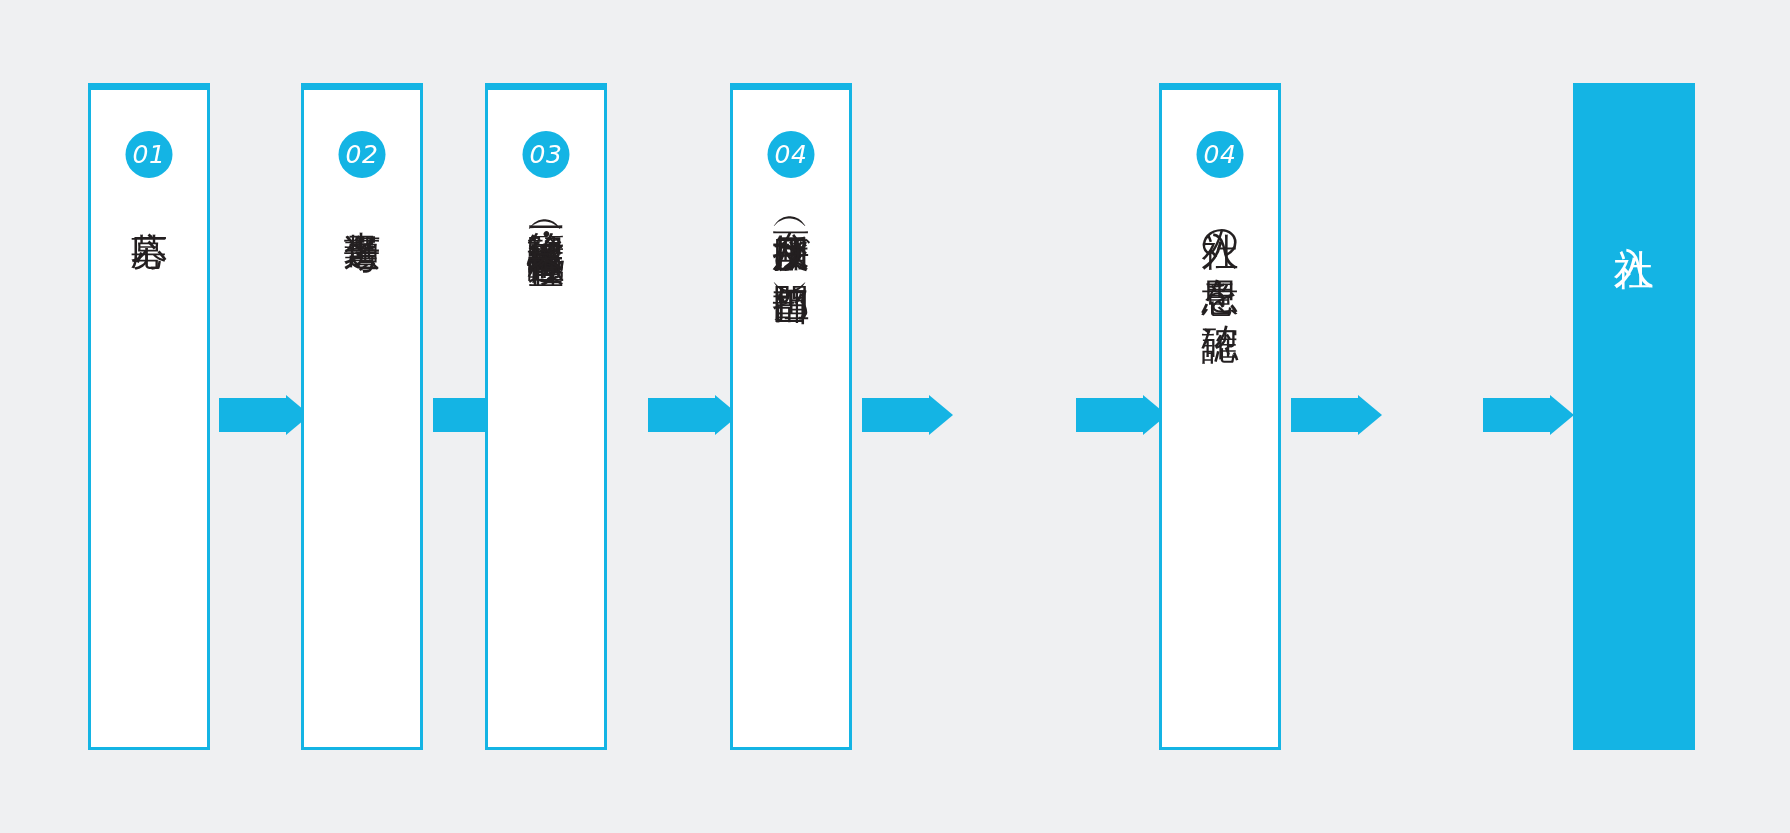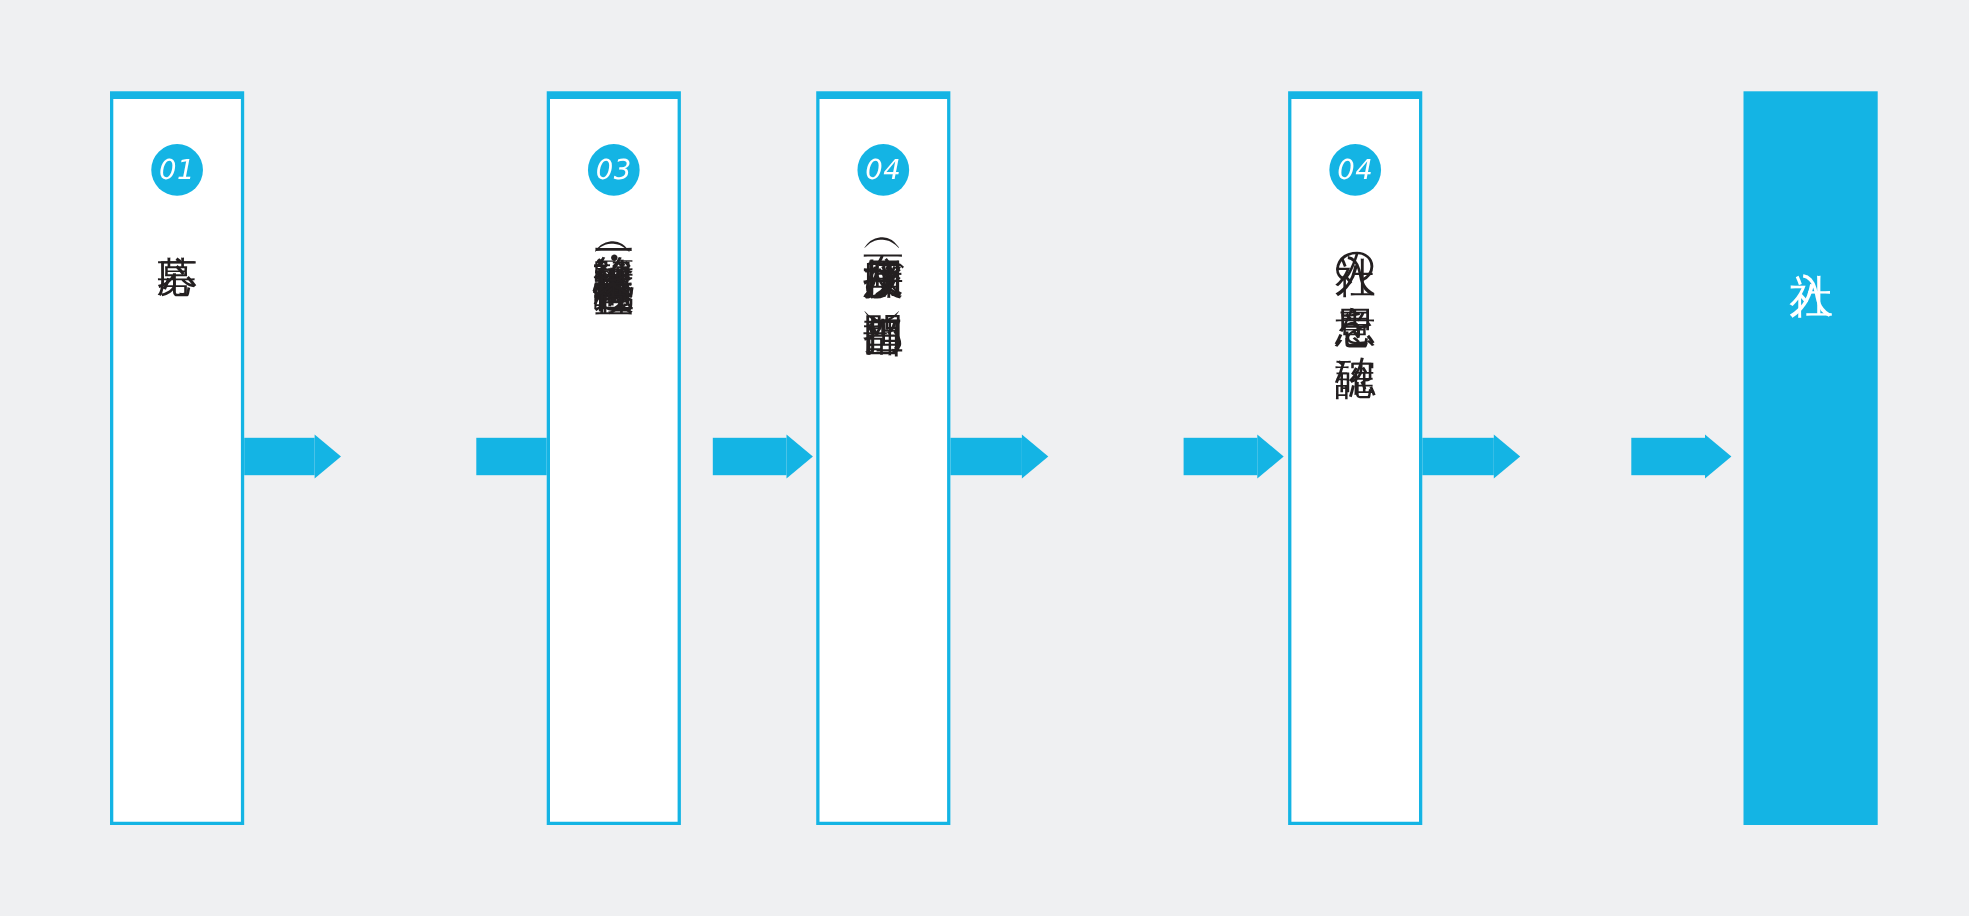--- a/index.html
+++ b/index.html
@@ -24,21 +24,20 @@
   
   .step-card {
     position: absolute;
     top: 83px;
     height: 667px;
     width: 122px;
     box-sizing: border-box;
     background: #ffffff;
     border: 3px solid #14b4e4;
     border-top-width: 7px;
-    margin-left: 12px;
   }
   .step-card.is-final {
     background: #14b4e4;
     border: none;
   }
 
   
   .step-badge {
     position: absolute;
     top: 41px;
@@ -141,20 +140,24 @@
       <span class="arrow-head"></span>
     </div>
     <div class="flow-arrow" style="left:1483px">
       <span class="arrow-shaft"></span>
       <span class="arrow-head"></span>
     </div>
     <div class="step-card" style="left:88px">
       <div class="step-badge">01</div>
       <div class="step-label">応募</div>
     </div>
+    <div class="step-card" style="left:301px">
+      <div class="step-badge">02</div>
+      <div class="step-label">書類選考</div>
+    </div>
     <div class="step-card" style="left:485px">
       <div class="step-badge">03</div>
       <div class="step-label">筆記試験（一般常識・適性検査）</div>
     </div>
     <div class="step-card" style="left:730px">
       <div class="step-badge">04</div>
       <div class="step-label">面接（採用及び部門担当）</div>
     </div>
     <div class="step-card" style="left:1159px">
       <div class="step-badge">04</div>

